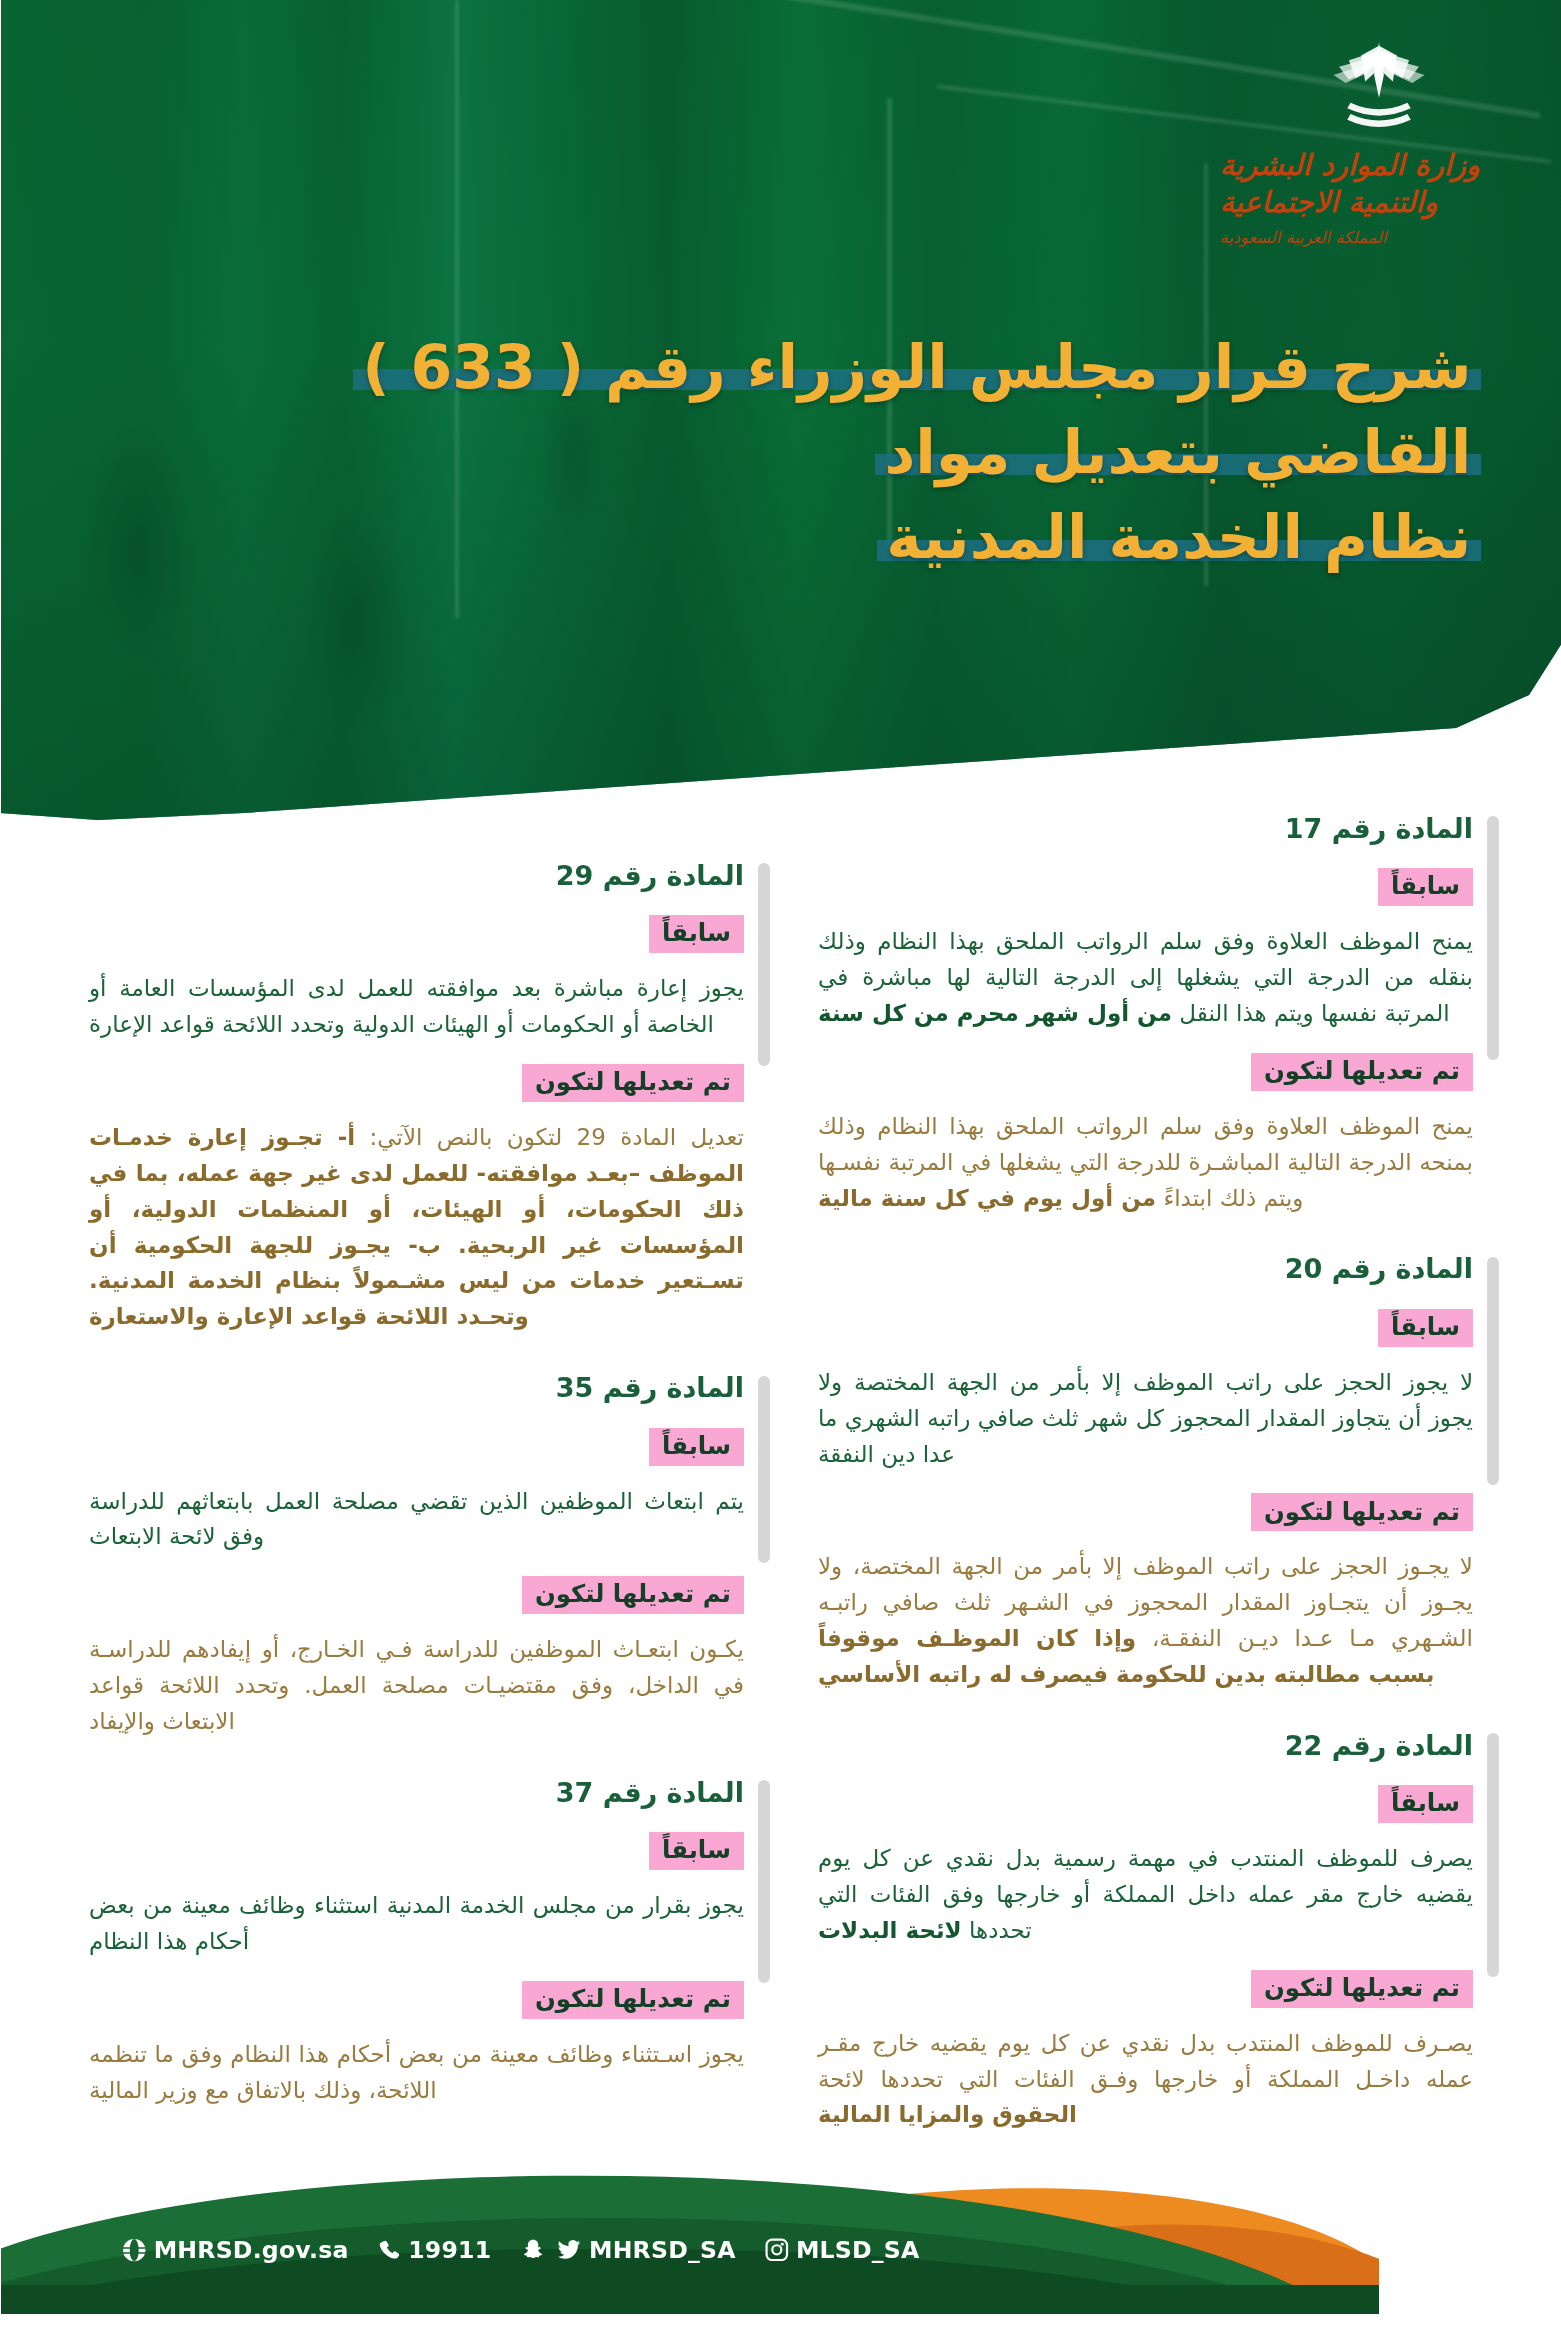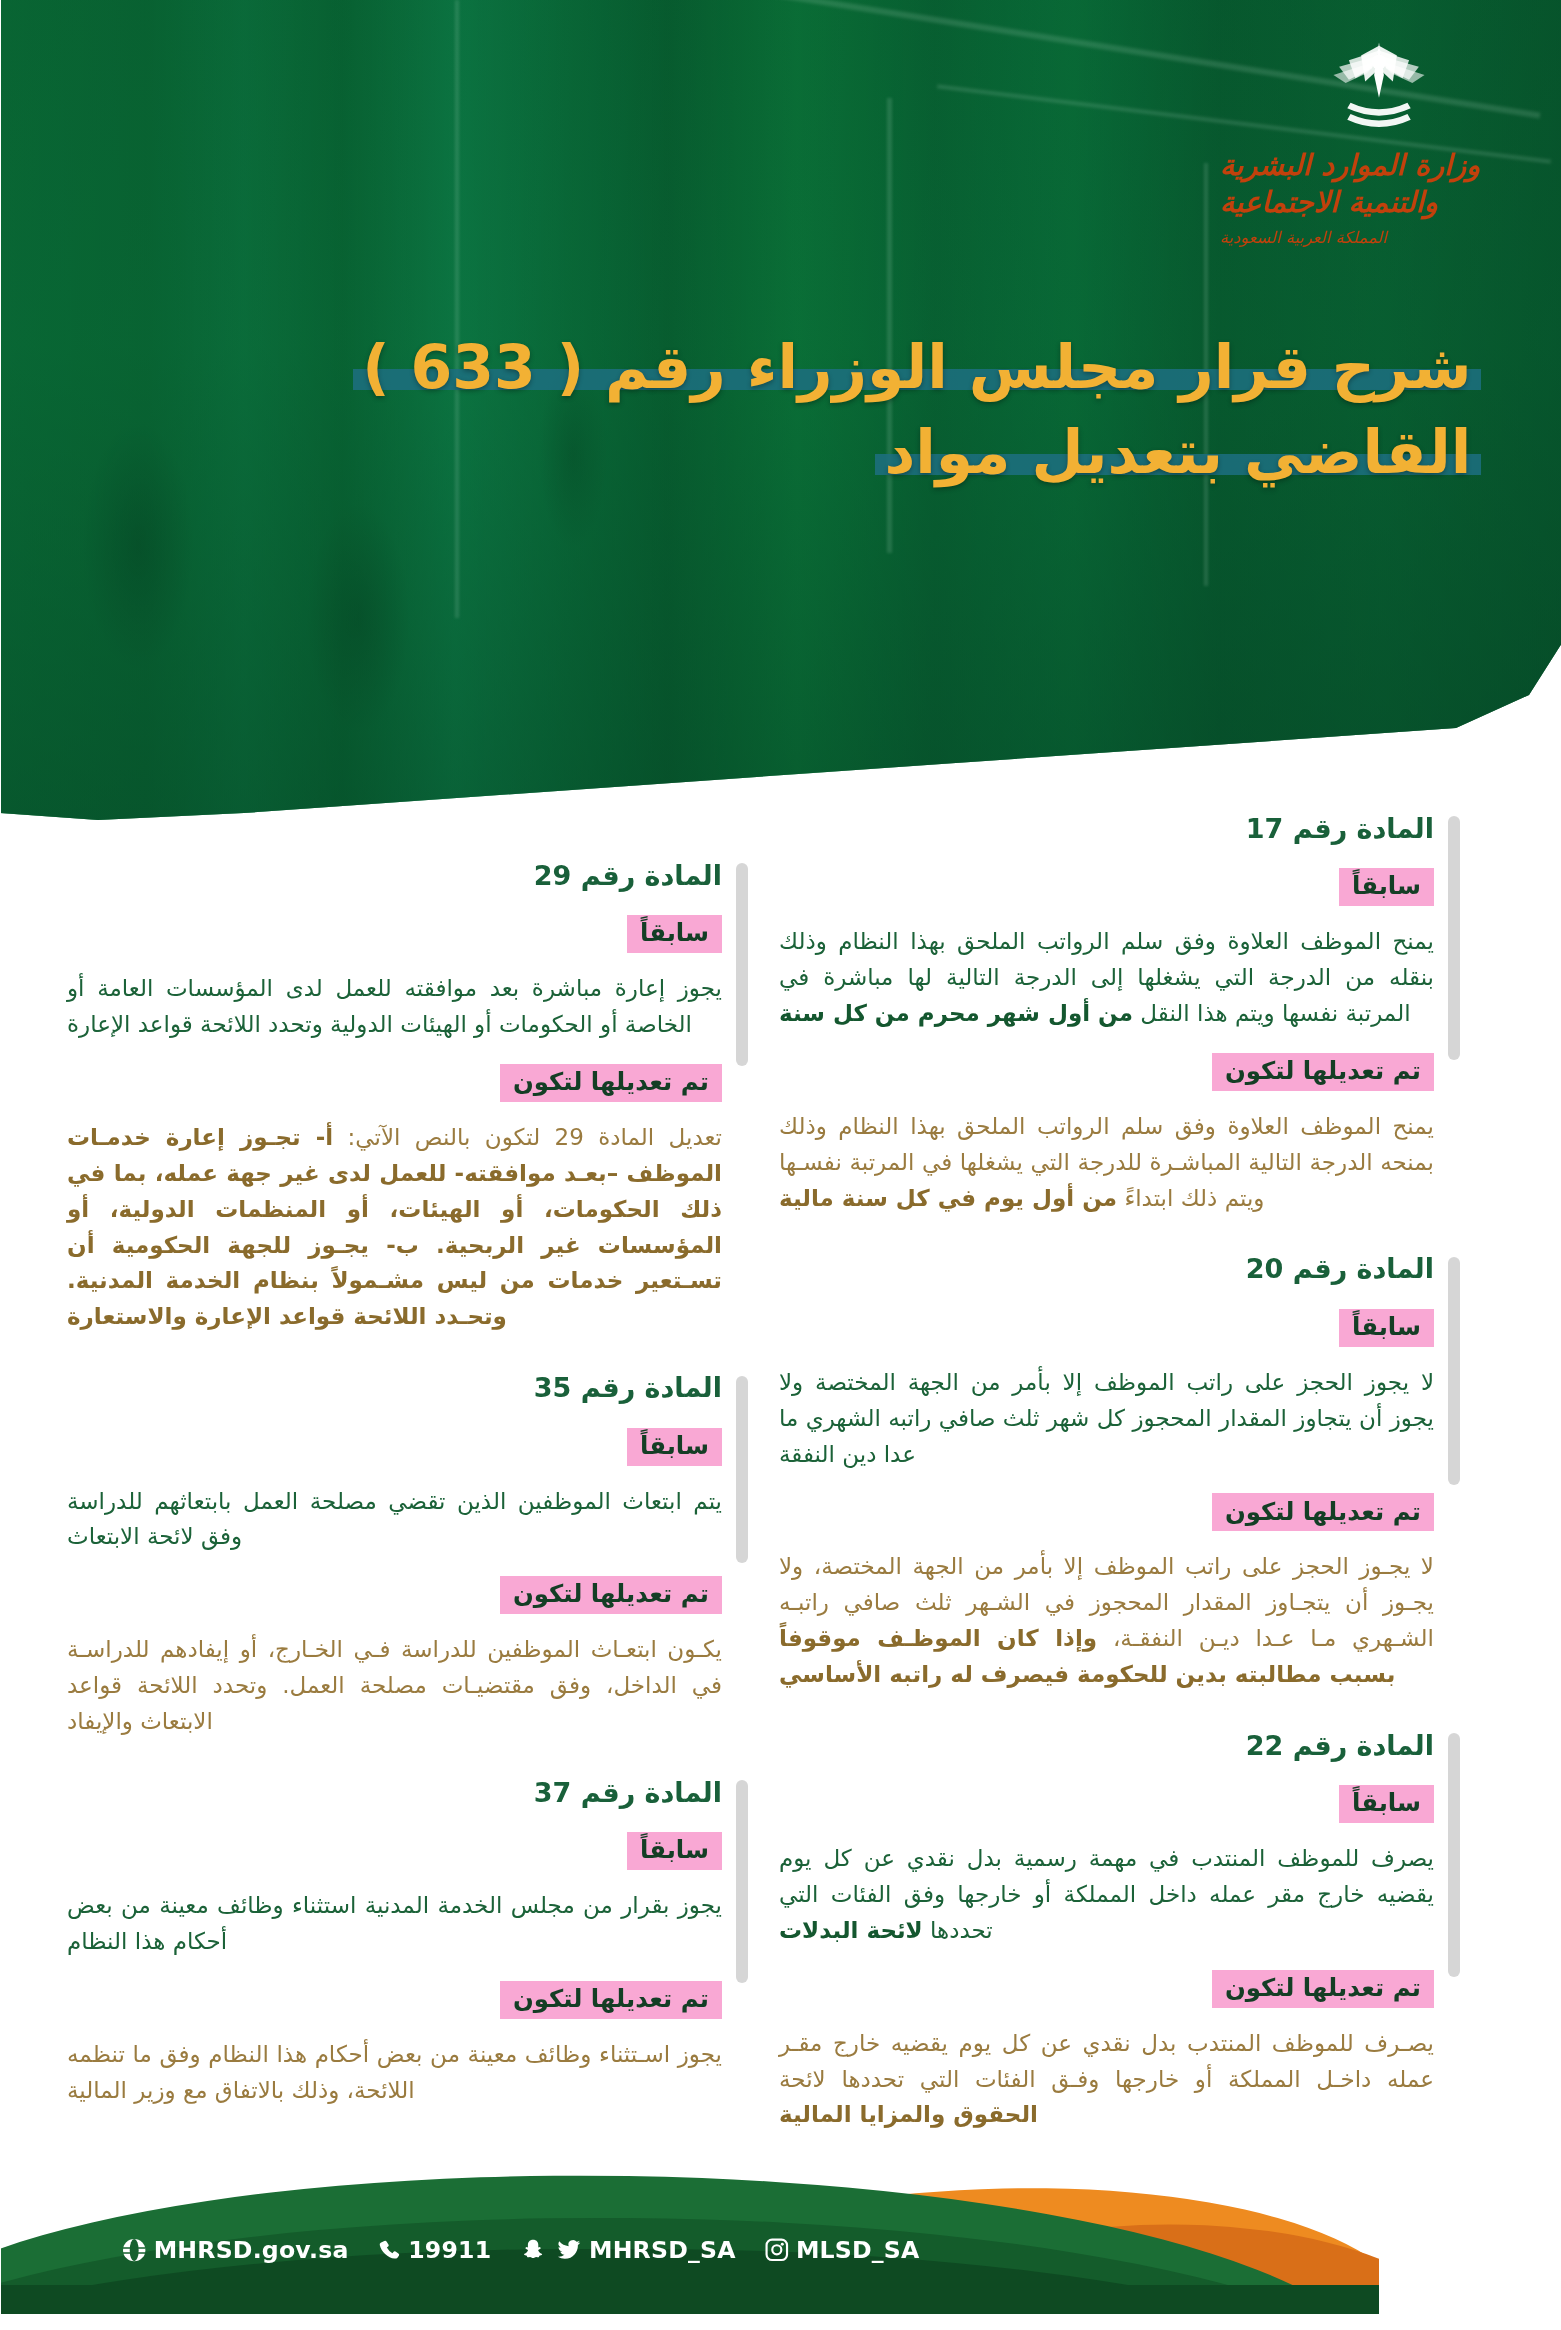--- a/index.html
+++ b/index.html
@@ -133,22 +133,22 @@
   }
 
   
   .columns {
     position: absolute;
     top: 813px;
     left: 0;
     width: 1562px;
     direction: rtl;
     display: flex;
-    justify-content: flex-end;
-    padding: 0 67px;
+    justify-content: space-between;
+    padding: 0 89px;
     gap: 57px;
     z-index: 3;
   }
   .col { width: 655px; }
   .col-right { padding-top: 0px; }
   .col-left  { padding-top: 47px; }
 
   
   .article {
     position: relative;
@@ -323,20 +323,21 @@
       </g>
     </svg>
     <div class="logo-name-1">وزارة الموارد البشرية</div>
     <div class="logo-name-2">والتنمية الاجتماعية</div>
     <div class="logo-sub">المملكة العربية السعودية</div>
   </div>
 
   <div class="title-block">
     <span class="title-line"><span class="hl">شرح قرار مجلس الوزراء رقم ( 633 )</span></span>
     <span class="title-line"><span class="hl">القاضي بتعديل مواد</span></span>
+    <span class="title-line"><span class="hl">نظام الخدمة المدنية</span></span>
   </div>
 
   <div class="columns">
 
     <div class="col col-right">
 
       <div class="article">
         <div class="article-rail" style="height:244px;"></div>
         <div class="article-head">المادة رقم 17</div>
         <div class="badge-row"><span class="badge">سابقاً</span></div>

